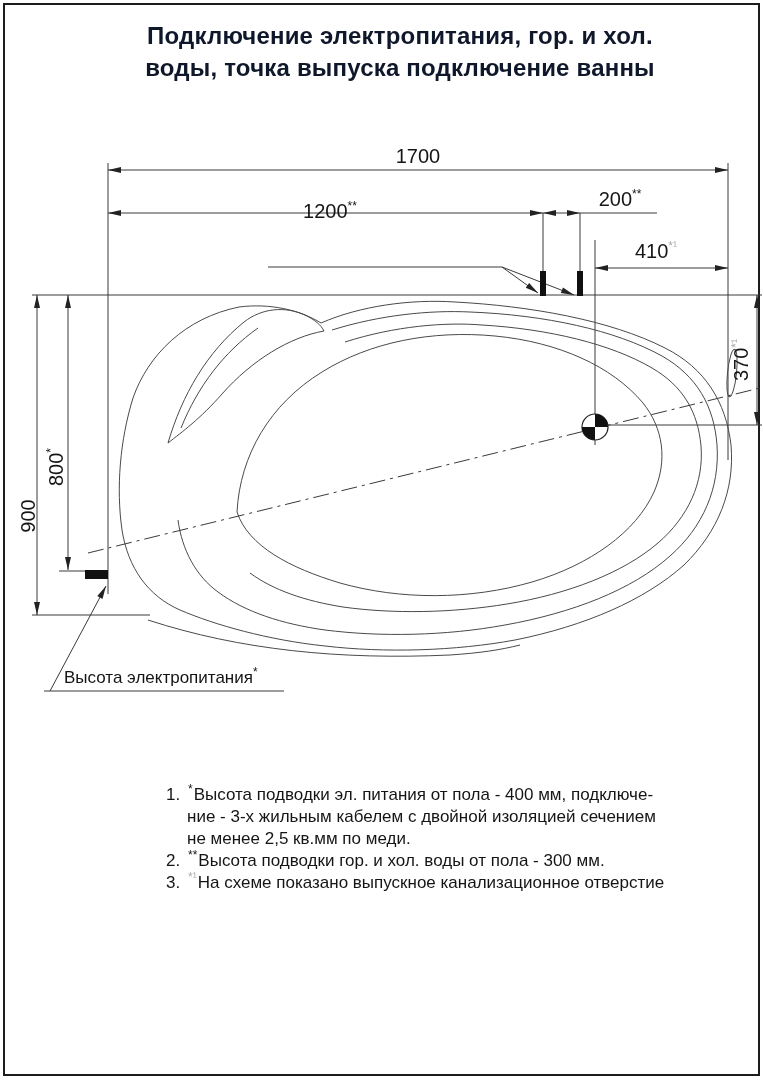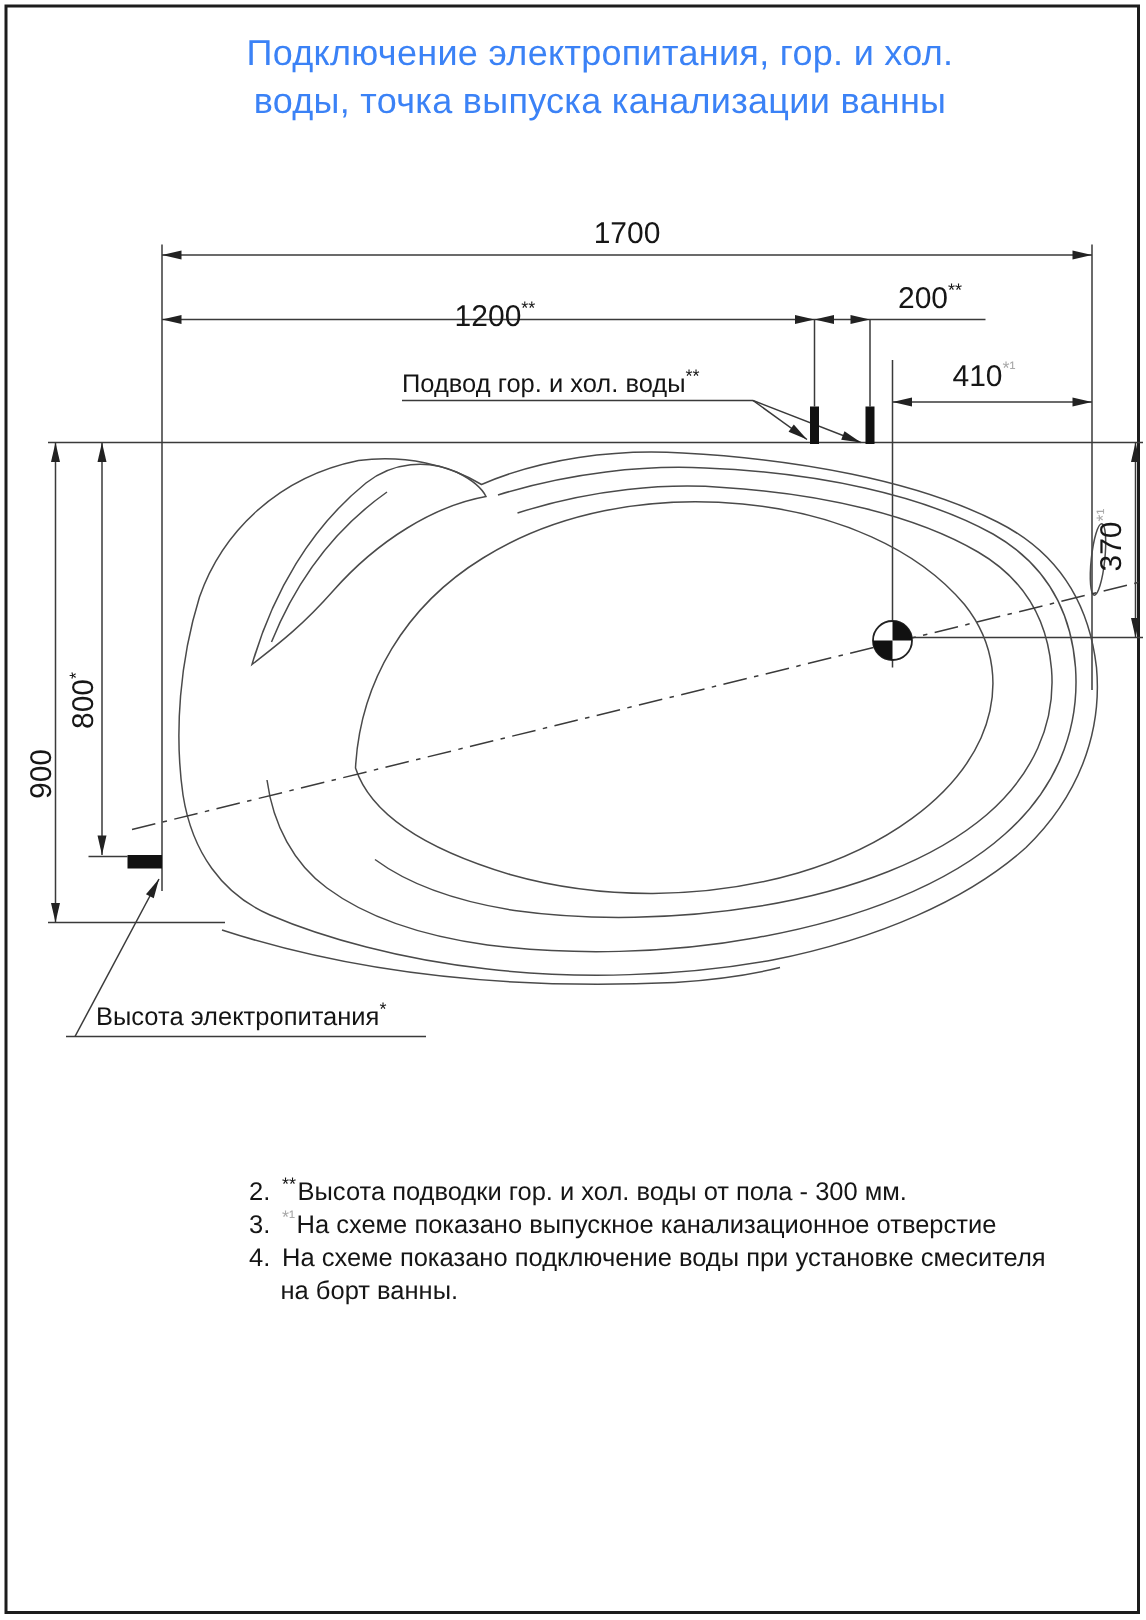--- a/index.html
+++ b/index.html
@@ -6,21 +6,21 @@
   .page{
     position:relative;width:764px;height:1080px;background:#ffffff;
     font-family:"Liberation Sans", sans-serif;color:#111;overflow:hidden;
   }
   .page-border{
     position:absolute;left:3px;top:3px;right:4px;bottom:4px;
     border:2px solid #1c1c1c;pointer-events:none;
   }
   .title{
     position:absolute;left:60px;top:20px;width:680px;text-align:center;
-    font-size:24px;font-weight:400;line-height:32px;color:#3b82f6;letter-spacing:.2px;
+    font-size:24px;font-weight:700;line-height:32px;color:#0f172a;letter-spacing:.2px;
   }
   svg.drawing{position:absolute;left:0;top:0;}
   .dim{
     position:absolute;font-size:20px;line-height:22px;color:#161616;
     text-align:center;white-space:nowrap;
   }
   .rot{transform:rotate(-90deg);transform-origin:center;}
   .sup{font-size:12px;vertical-align:super;line-height:0;}
   .faint{color:#a9a9a9;}
   .callout{
@@ -36,21 +36,21 @@
   .note-sup{font-size:12px;vertical-align:super;line-height:0;margin-right:1px;}
 </style>
 </head>
 <body>
 
 <div class="page">
   <div class="page-border"></div>
 
   <div class="title">
     <div>Подключение электропитания, гор. и хол.</div>
-    <div>воды, точка выпуска канализации ванны</div>
+    <div>воды, точка выпуска подключение ванны</div>
   </div>
 
   <svg class="drawing" width="764" height="1080" viewBox="0 0 764 1080">
     <g stroke="#3a3a3a" stroke-width="1" fill="none">
 
       <line x1="108" y1="170" x2="728" y2="170"></line>
       <line x1="108" y1="213" x2="657" y2="213"></line>
       <line x1="595" y1="268" x2="728" y2="268"></line>
       <line x1="757" y1="295" x2="757" y2="425"></line>
       <line x1="37" y1="295" x2="37" y2="615"></line>
@@ -170,32 +170,30 @@
   <div class="dim rot" style="left:701px;top:349px;width:80px">
     <span>370</span><span class="sup faint">*¹</span>
   </div>
   <div class="dim rot" style="left:-12px;top:505px;width:80px">
     <span>900</span><span class="sup"></span>
   </div>
   <div class="dim rot" style="left:16px;top:456px;width:80px">
     <span>800</span><span class="sup">*</span>
   </div>
 
-  <div class="callout" style="left:268px;top:246px">
-    <span>Подвод гор. и хол. воды</span><span class="sup">**</span>
-  </div>
   <div class="callout" style="left:64px;top:668px">
     <span>Высота электропитания</span><span class="sup">*</span>
   </div>
 
   <div class="notes">
     <div>
+      <div class="note-line"><span class="note-num">1.</span><span class="note-sup">*</span><span>Высота подводки эл. питания от пола - 400 мм, подключе-</span></div>
+      <div class="note-line cont"><span>ние - 3-х жильным кабелем с двойной изоляцией сечением</span></div>
+      <div class="note-line cont"><span>не менее 2,5 кв.мм по меди.</span></div>
+    </div>
+    <div>
       <div class="note-line"><span class="note-num">2.</span><span class="note-sup">**</span><span>Высота подводки гор. и хол. воды от пола - 300 мм.</span></div>
     </div>
     <div>
       <div class="note-line"><span class="note-num">3.</span><span class="note-sup faint">*¹</span><span>На схеме показано выпускное канализационное отверстие</span></div>
     </div>
-    <div>
-      <div class="note-line"><span class="note-num">4.</span><span>На схеме показано подключение воды при установке смесителя</span></div>
-      <div class="note-line cont"><span>на борт ванны.</span></div>
-    </div>
   </div>
 </div>
 
 </body></html>

